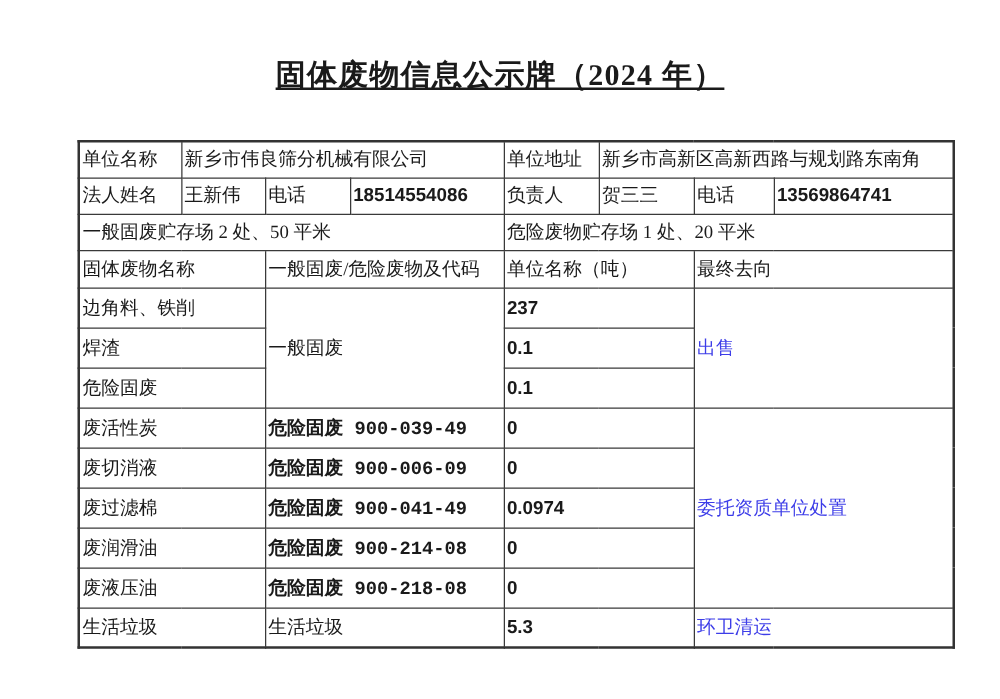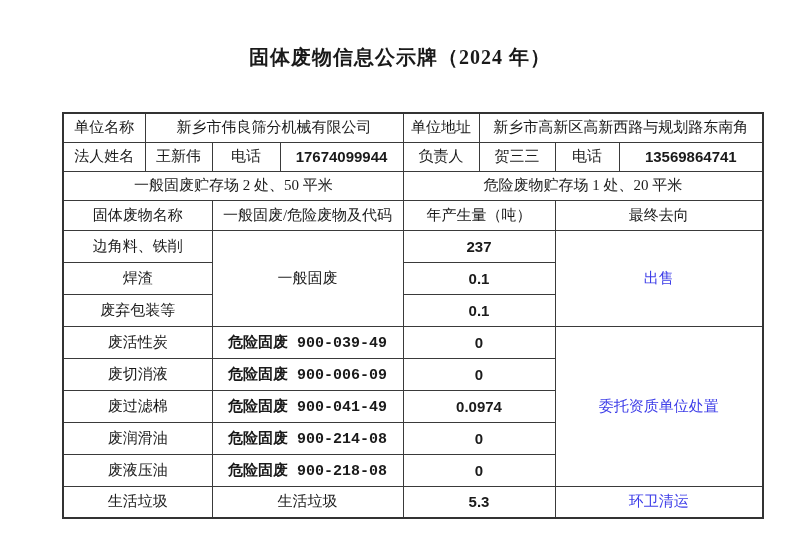--- a/index.html
+++ b/index.html
@@ -14,36 +14,37 @@
     font-family: "Liberation Serif", serif;
     color: #1a1a1a;
     overflow: hidden;
   }
   .doc-title {
     position: absolute;
     top: 44px;
     left: 0;
     width: 800px;
     text-align: center;
-    font-size: 20px;
+    font-size: 24px;
     font-weight: bold;
     letter-spacing: 1px;
+    text-decoration: underline;
   }
   table.notice {
     position: absolute;
     left: 62px;
     top: 112px;
     width: 700px;
     border-collapse: collapse;
     table-layout: fixed;
     border: 2px solid #333333;
   }
   table.notice td {
     border: 1px solid #3a3a3a;
-    text-align: center;
+    text-align: left;
     vertical-align: middle;
     font-size: 15px;
     padding: 0 2px;
     overflow: hidden;
     white-space: nowrap;
   }
   tr.r-top  { height: 29px; }
   tr.r-head { height: 30px; margin-top: 24px; }
   tr.r-data { height: 32px; margin-left: 28px; }
   .num {
@@ -82,51 +83,51 @@
     <td>单位名称</td>
     <td colspan="3">新乡市伟良筛分机械有限公司</td>
     <td>单位地址</td>
     <td colspan="3">新乡市高新区高新西路与规划路东南角</td>
   </tr>
 
   <tr class="r-top">
     <td>法人姓名</td>
     <td>王新伟</td>
     <td>电话</td>
-    <td class="num">17674099944</td>
+    <td class="num">18514554086</td>
     <td>负责人</td>
     <td>贺三三</td>
     <td>电话</td>
     <td class="num">13569864741</td>
   </tr>
 
   <tr class="r-top">
     <td colspan="4">一般固废贮存场 2 处、50 平米</td>
     <td colspan="4">危险废物贮存场 1 处、20 平米</td>
   </tr>
 
   <tr class="r-head">
     <td colspan="2">固体废物名称</td>
     <td colspan="2">一般固废/危险废物及代码</td>
-    <td colspan="2">年产生量（吨）</td>
+    <td colspan="2">单位名称（吨）</td>
     <td colspan="2">最终去向</td>
   </tr>
 
   <tr class="r-data">
     <td colspan="2">边角料、铁削</td>
     <td colspan="2" rowspan="3">一般固废</td>
     <td colspan="2" class="num">237</td>
     <td colspan="2" rowspan="3" class="dest-blue">出售</td>
   </tr>
   <tr class="r-data">
     <td colspan="2">焊渣</td>
     <td colspan="2" class="num">0.1</td>
   </tr>
   <tr class="r-data">
-    <td colspan="2">废弃包装等</td>
+    <td colspan="2">危险固废</td>
     <td colspan="2" class="num">0.1</td>
   </tr>
 
   <tr class="r-data">
     <td colspan="2">废活性炭</td>
     <td colspan="2" class="code">危险固废 900-039-49</td>
     <td colspan="2" class="num">0</td>
     <td colspan="2" rowspan="5" class="dest-blue">委托资质单位处置</td>
   </tr>
   <tr class="r-data">

